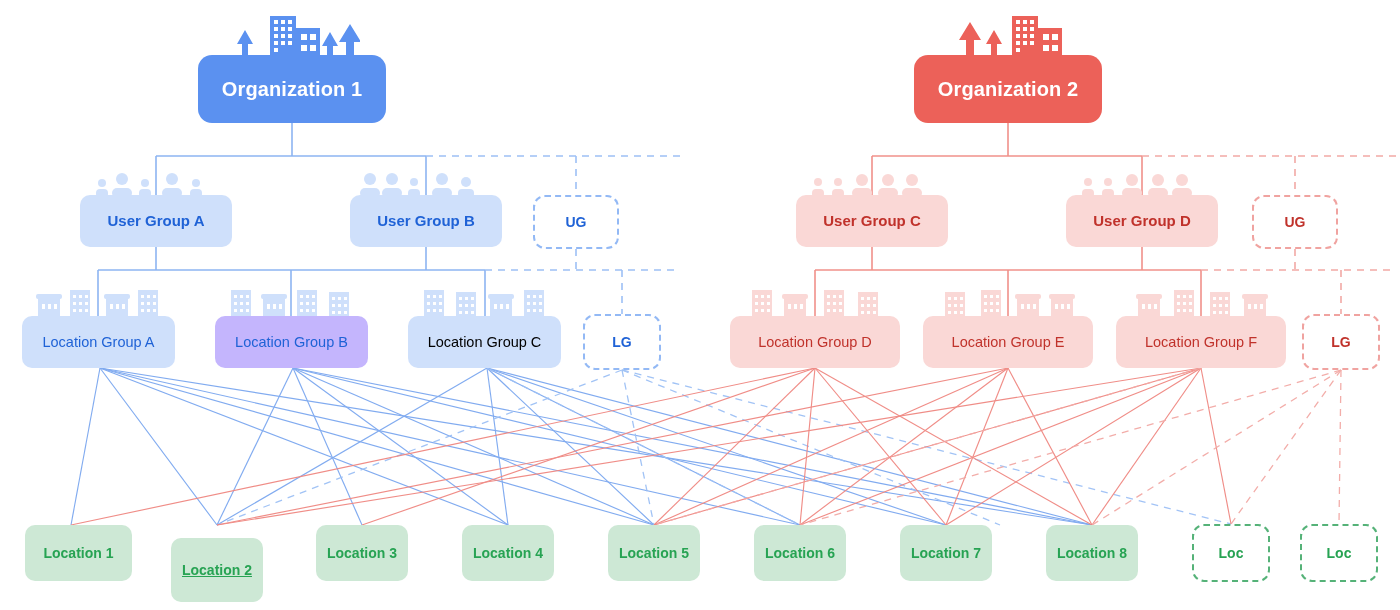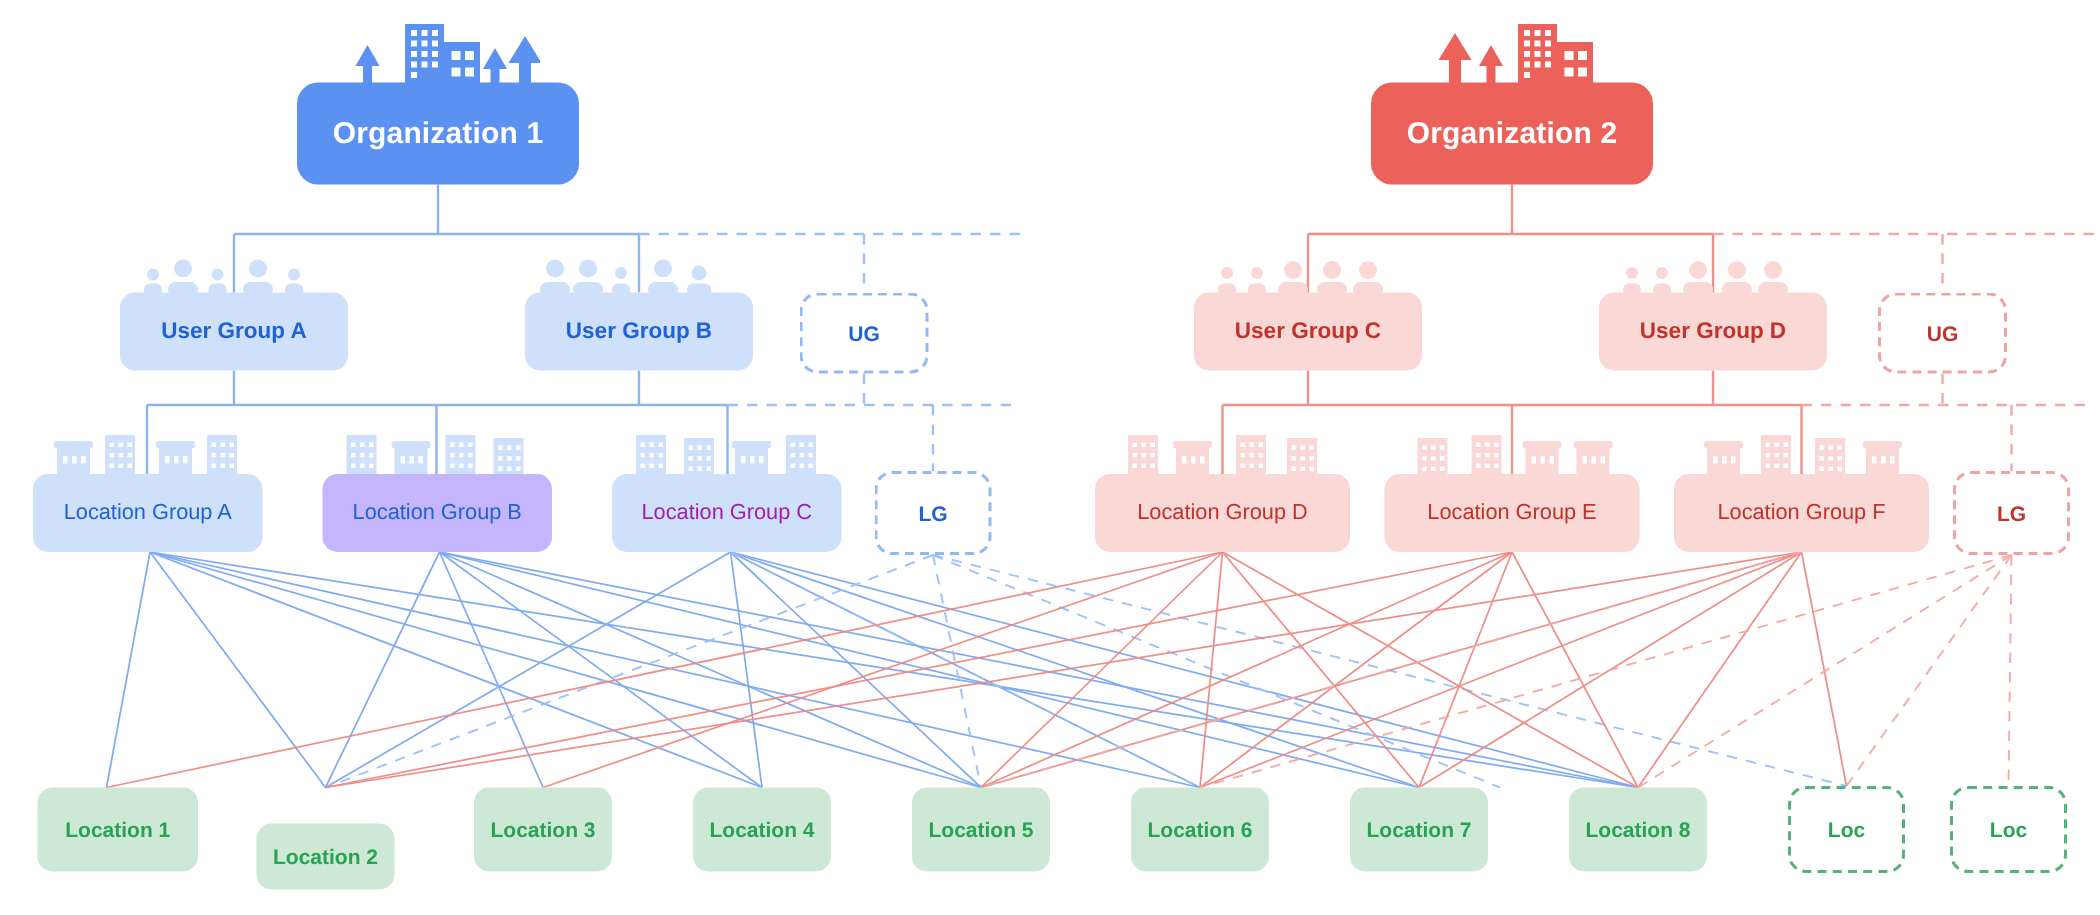--- a/index.html
+++ b/index.html
@@ -521,21 +521,21 @@
   <div class="node ghost red" style="left:1252px;top:195px;width:86px;height:54px;font-size:14px;">
     <span>UG</span>
   </div>
 
   <div class="node lg" style="left:22px;top:316px;width:153px;height:52px;background:#cfe0fb;color:#1f62d6;">
     <span>Location Group A</span>
   </div>
   <div class="node lg" style="left:215px;top:316px;width:153px;height:52px;background:#c4b5fd;color:#1f62d6;">
     <span>Location Group B</span>
   </div>
-  <div class="node lg" style="left:408px;top:316px;width:153px;height:52px;background:#cfe0fb;color:#a21caf;">
+  <div class="node lg" style="left:408px;top:316px;width:153px;height:52px;background:#cfe0fb;color:#000000;">
     <span>Location Group C</span>
   </div>
   <div class="node lg" style="left:730px;top:316px;width:170px;height:52px;background:#fad8d6;color:#c0322b;">
     <span>Location Group D</span>
   </div>
   <div class="node lg" style="left:923px;top:316px;width:170px;height:52px;background:#fad8d6;color:#c0322b;">
     <span>Location Group E</span>
   </div>
   <div class="node lg" style="left:1116px;top:316px;width:170px;height:52px;background:#fad8d6;color:#c0322b;">
     <span>Location Group F</span>
@@ -544,21 +544,21 @@
   <div class="node ghost blue" style="left:583px;top:314px;width:78px;height:56px;font-size:14px;">
     <span>LG</span>
   </div>
   <div class="node ghost red" style="left:1302px;top:314px;width:78px;height:56px;font-size:14px;">
     <span>LG</span>
   </div>
 
   <div class="node loc" style="left:25px;top:525px;width:107px;height:56px;">
     <span>Location 1</span>
   </div>
-  <div class="node loc" style="left:171px;top:549px;width:92px;height:44px;">
+  <div class="node loc" style="left:171px;top:538px;width:92px;height:64px;text-decoration:underline;">
     <span>Location 2</span>
   </div>
   <div class="node loc" style="left:316px;top:525px;width:92px;height:56px;">
     <span>Location 3</span>
   </div>
   <div class="node loc" style="left:462px;top:525px;width:92px;height:56px;">
     <span>Location 4</span>
   </div>
   <div class="node loc" style="left:608px;top:525px;width:92px;height:56px;">
     <span>Location 5</span>

